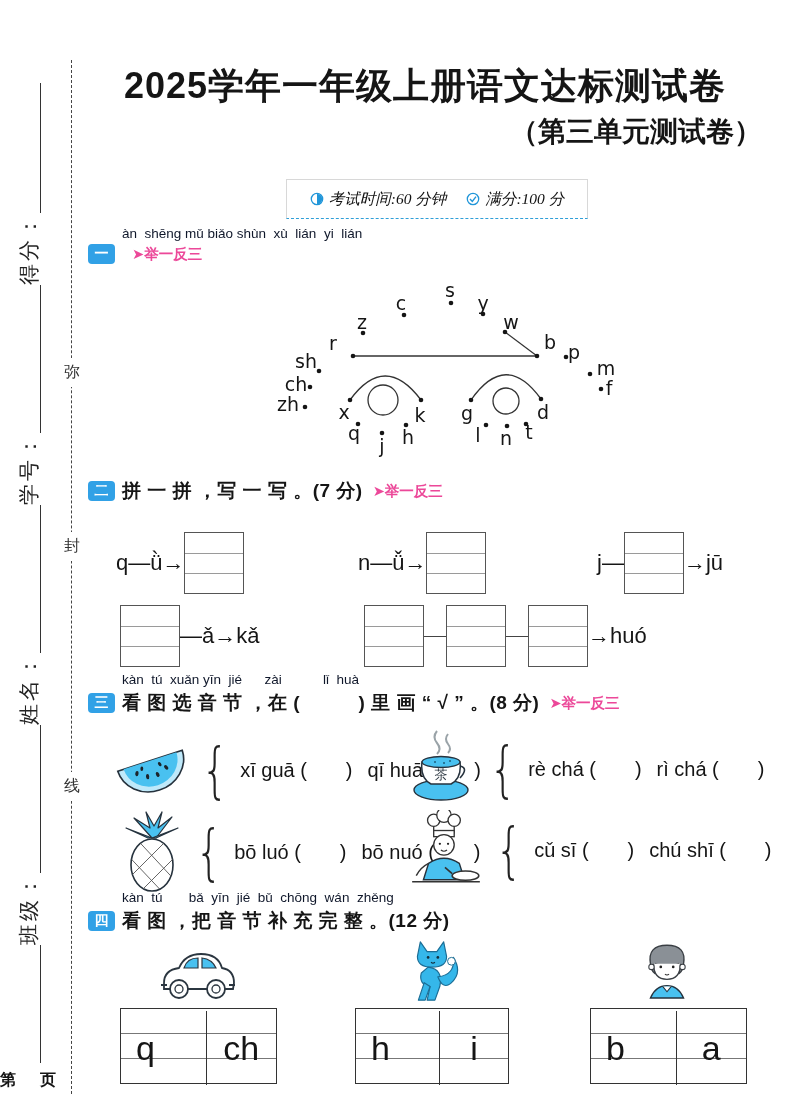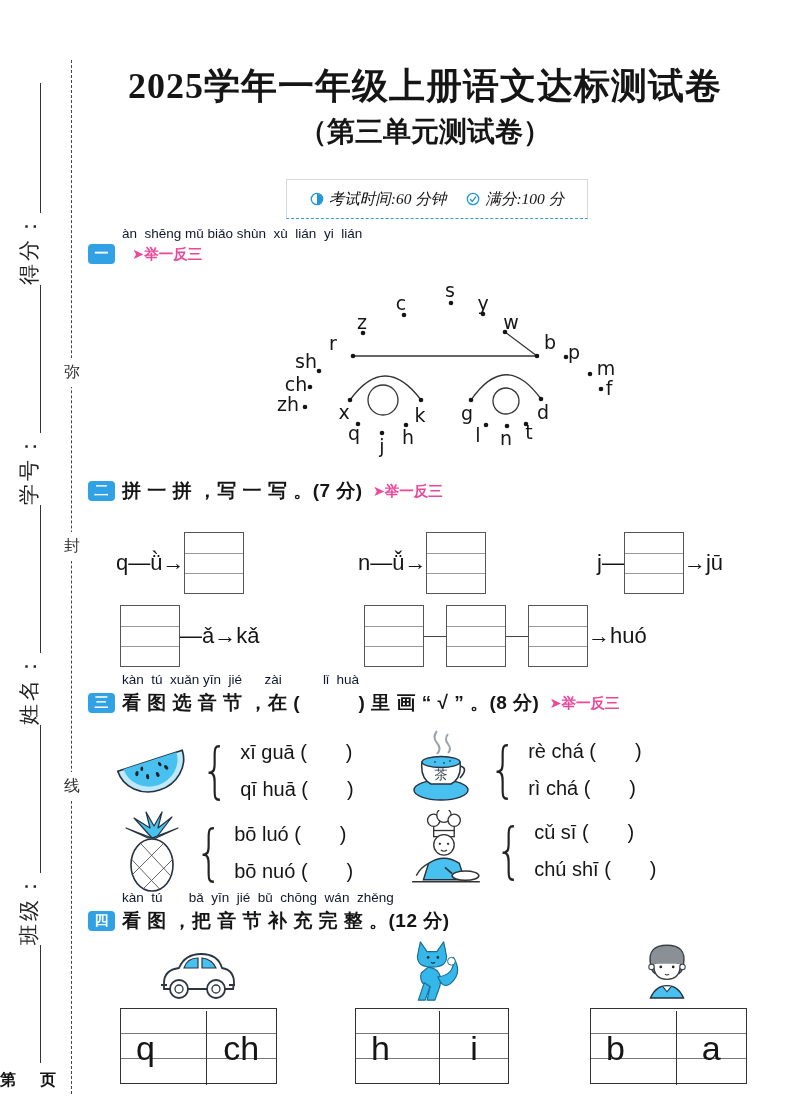--- a/index.html
+++ b/index.html
@@ -12,22 +12,22 @@
              background:#fff;padding:4px 0;z-index:2;}
   .seal-strip{position:absolute;left:11px;top:1063px;width:980px;height:36px;
               transform-origin:0 0;transform:rotate(-90deg);
               display:flex;align-items:center;font-size:21px;letter-spacing:3px;color:#222;}
   .seal-label{flex:none;}
   .seal-blank{border-bottom:1.6px solid #333;align-self:flex-end;margin-bottom:6px;flex:none;}
   .sb1{width:118px;} .sb2{width:148px;} .sb3{width:148px;} .sb4{width:148px;} .sb5{flex:1;}
 
   
   .title{position:absolute;left:88px;width:674px;top:62px;text-align:center;
-         font-size:36px;font-weight:900;letter-spacing:1px;font-family:Liberation Serif, serif;}
-  .subtitle{position:absolute;left:88px;width:674px;top:113px;text-align:center;
+         font-size:36px;font-weight:900;letter-spacing:1px;}
+  .subtitle{position:absolute;left:88px;width:674px;top:113px;text-align:right;
             font-size:28px;font-weight:900;}
   .infobox{position:absolute;left:286px;top:179px;width:300px;height:38px;
            border:1px solid #d8d8d8;border-bottom:1.6px dashed #2f9fd8;
            display:flex;align-items:center;justify-content:center;gap:20px;
            font-family:"Liberation Serif","DejaVu Serif",serif;font-style:italic;font-size:15.5px;color:#111;}
   .info-item{display:flex;align-items:center;gap:5px;white-space:pre;}
 
   
   .sec{position:absolute;left:88px;}
   .pinyin{font-size:13.5px;color:#0f172a;white-space:pre;margin-left:34px;margin-bottom:3px;}
@@ -46,21 +46,21 @@
   .pbox::before,.pbox::after{content:"";position:absolute;left:0;right:0;height:1px;background:#9a9a9a;}
   .pbox::before{top:33%;} .pbox::after{top:66%;}
   .pyrow{position:absolute;display:flex;align-items:center;}
   .pre,.post{font-size:22px;white-space:pre;}
   .conn{width:22px;height:0;border-top:1.6px solid #444;flex:none;}
 
   
   .s3item{position:absolute;display:flex;align-items:center;gap:6px;}
   .brace{display:inline-block;font-size:60px;font-weight:300;line-height:.95;color:#222;
          transform:scaleX(.72);font-family:"DejaVu Sans",sans-serif;}
-  .optcol{display:flex;flex-direction:column;gap:15px;}
+  .optcol{display:flex;flex-direction:row;gap:15px;}
   .opt{font-size:20px;white-space:pre;line-height:1.1;}
 
   
   .s4icon{position:absolute;}
   .wgrid{position:absolute;width:155px;height:74px;border:1.6px solid #333;display:flex;background:#fff;}
   .wgrid::before,.wgrid::after{content:"";position:absolute;left:0;right:0;height:1px;background:#777;z-index:0;}
   .wgrid::before{top:33%;} .wgrid::after{top:66%;}
   .wcell{flex:1;display:flex;align-items:center;font-size:34px;position:relative;z-index:1;
          transform:translateY(2px);}
   .wcell.first{padding-left:15px;}

